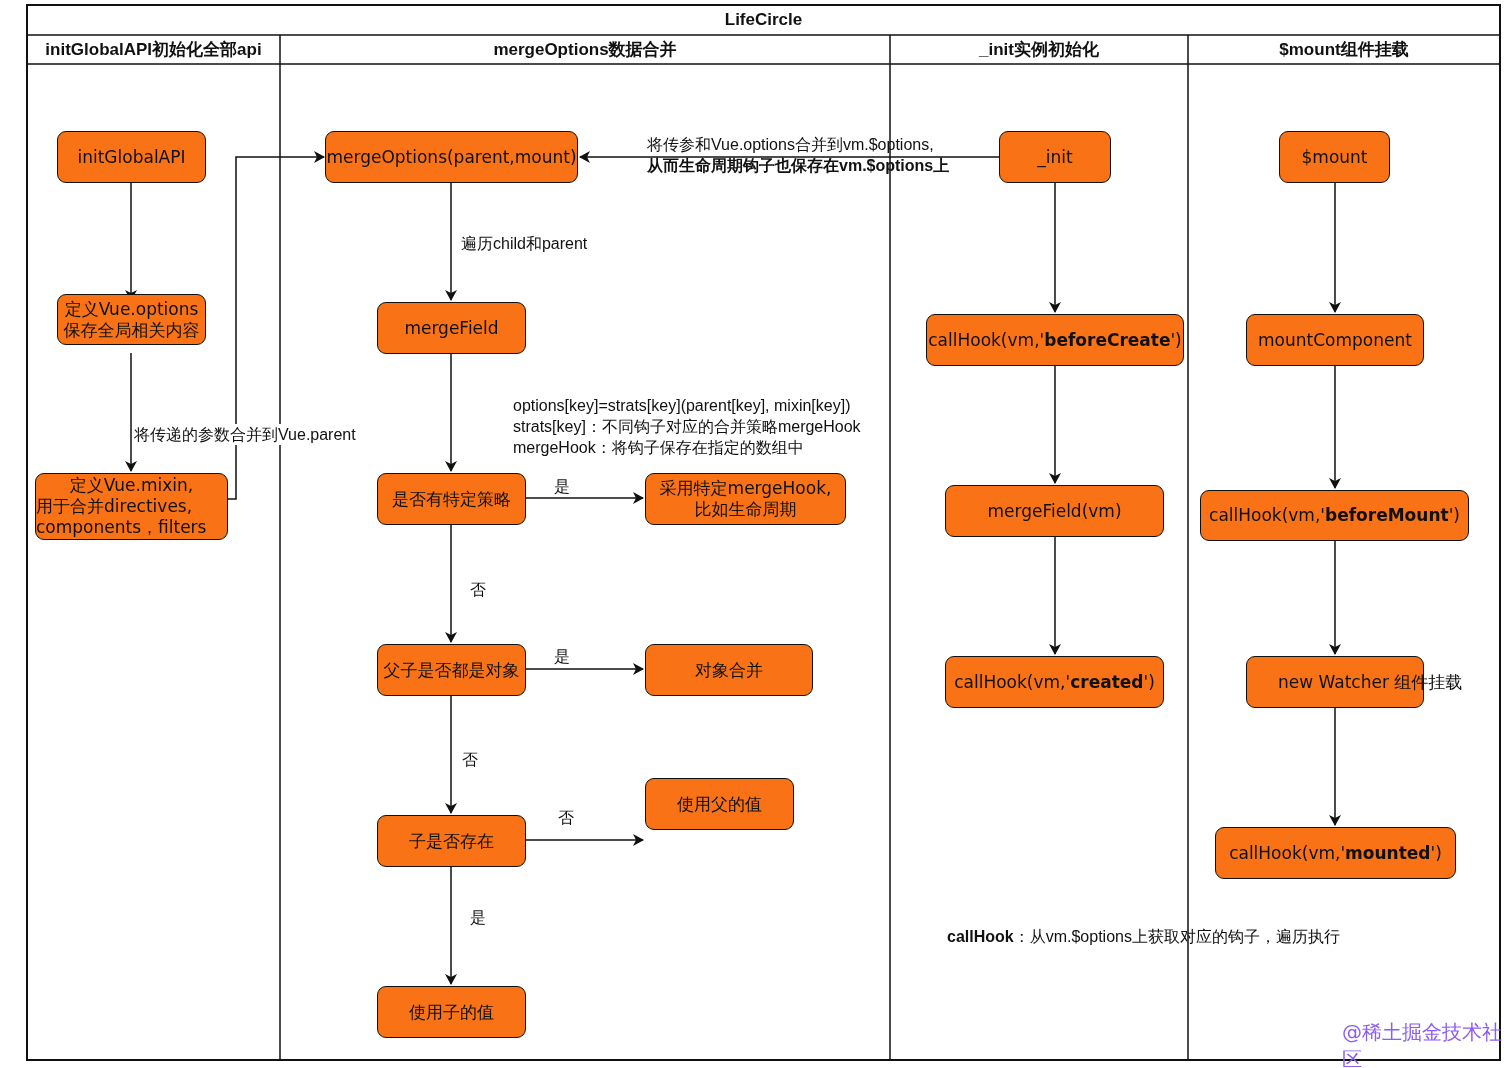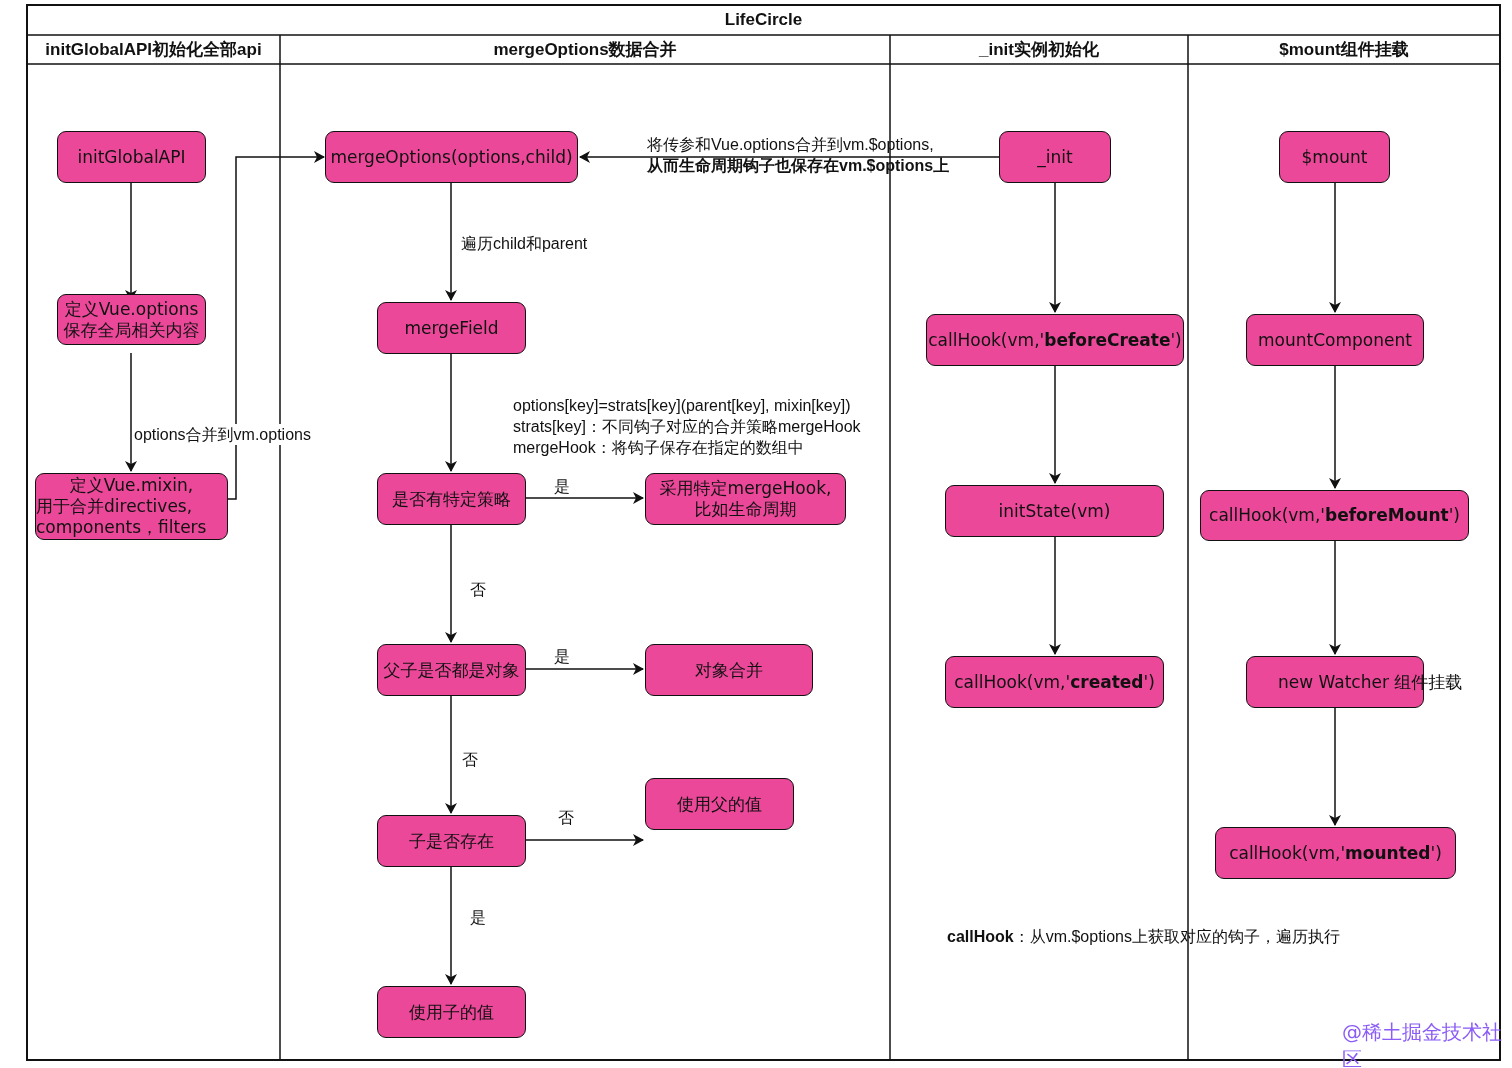--- a/index.html
+++ b/index.html
@@ -2,21 +2,21 @@
 <html><head>
 <meta charset="utf-8">
 <style>
   html, body { margin: 0; padding: 0; background: #ffffff; }
   body { width: 1512px; height: 1068px; position: relative; overflow: hidden;
          font-family: "DejaVu Sans", sans-serif; color: #111; }
   #canvas { position: absolute; left: 0; top: 0; width: 1512px; height: 1068px; }
   .hdr { position: absolute; font-family: "Liberation Sans", sans-serif; font-weight: bold;
          font-size: 17px; text-align: center; line-height: 28px; }
   .node { position: absolute; box-sizing: border-box; border: 1.6px solid #111; border-radius: 9px;
-          background: #ec4899; display: flex; align-items: center; justify-content: center;
+          background: #f97316; display: flex; align-items: center; justify-content: center;
           text-align: center; font-size: 17px; line-height: 21px; white-space: nowrap; }
   .lbl { position: absolute; font-family: "Liberation Sans", sans-serif; font-size: 16px;
          line-height: 21px; white-space: nowrap; }
   .yn { position: absolute; font-size: 16px; }
   b { font-weight: bold; }
   .wm { position: absolute; color: #8b5cf6; font-size: 20px; font-family: "DejaVu Sans", sans-serif; margin-left: 19px; }
 </style>
 </head>
 <body>
 
@@ -70,23 +70,23 @@
 <div class="node" style="left:57px;top:131px;width:149px;height:52px;">initGlobalAPI</div>
 <div class="node" style="left:57px;top:294px;width:149px;height:51px;flex-direction:column;">
   <span>定义Vue.options</span>
   <span>保存全局相关内容</span>
 </div>
 <div class="node" style="left:35px;top:473px;width:193px;height:67px;flex-direction:column;align-items:center;">
   <span>定义Vue.mixin,</span>
   <span style="align-self:flex-start;">用于合并directives,</span>
   <span style="align-self:flex-start;">components，filters</span>
 </div>
-<div class="lbl" style="left:134px;top:424px;background:#fff;">options合并到vm.options</div>
+<div class="lbl" style="left:134px;top:424px;background:#fff;">将传递的参数合并到Vue.parent</div>
 
-<div class="node" style="left:325px;top:131px;width:253px;height:52px;">mergeOptions(options,child)</div>
+<div class="node" style="left:325px;top:131px;width:253px;height:52px;">mergeOptions(parent,mount)</div>
 <div class="lbl" style="left:461px;top:233px;">遍历child和parent</div>
 <div class="node" style="left:377px;top:302px;width:149px;height:52px;">mergeField</div>
 <div class="lbl" style="left:513px;top:395px;">options[key]=strats[key](parent[key], mixin[key])</div>
 <div class="lbl" style="left:513px;top:416px;">strats[key]：不同钩子对应的合并策略mergeHook</div>
 <div class="lbl" style="left:513px;top:437px;">mergeHook：将钩子保存在指定的数组中</div>
 <div class="node" style="left:377px;top:473px;width:149px;height:52px;">是否有特定策略</div>
 <div class="yn" style="left:554px;top:477px;">是</div>
 <div class="node" style="left:645px;top:473px;width:201px;height:52px;flex-direction:column;">
   <span>采用特定mergeHook,</span>
   <span>比如生命周期</span>
@@ -104,21 +104,21 @@
 
 <div class="lbl" style="left:647px;top:134px;">将传参和Vue.options合并到vm.$options,</div>
 <div class="lbl" style="left:647px;top:155px;font-weight:bold;">从而生命周期钩子也保存在vm.$options上</div>
 
 <div class="node" style="left:999px;top:131px;width:112px;height:52px;">_init</div>
 <div class="node" style="left:926px;top:314px;width:258px;height:52px;">
   <span>callHook(vm,'</span>
     <b>beforeCreate</b>
     <span>')</span>
 </div>
-<div class="node" style="left:945px;top:485px;width:219px;height:52px;">initState(vm)</div>
+<div class="node" style="left:945px;top:485px;width:219px;height:52px;">mergeField(vm)</div>
 <div class="node" style="left:945px;top:656px;width:219px;height:52px;">
   <span>callHook(vm,'</span>
     <b>created</b>
     <span>')</span>
 </div>
 
 <div class="node" style="left:1279px;top:131px;width:111px;height:52px;">$mount</div>
 <div class="node" style="left:1246px;top:314px;width:178px;height:52px;">mountComponent</div>
 <div class="node" style="left:1200px;top:490px;width:269px;height:51px;">
   <span>callHook(vm,'</span>

